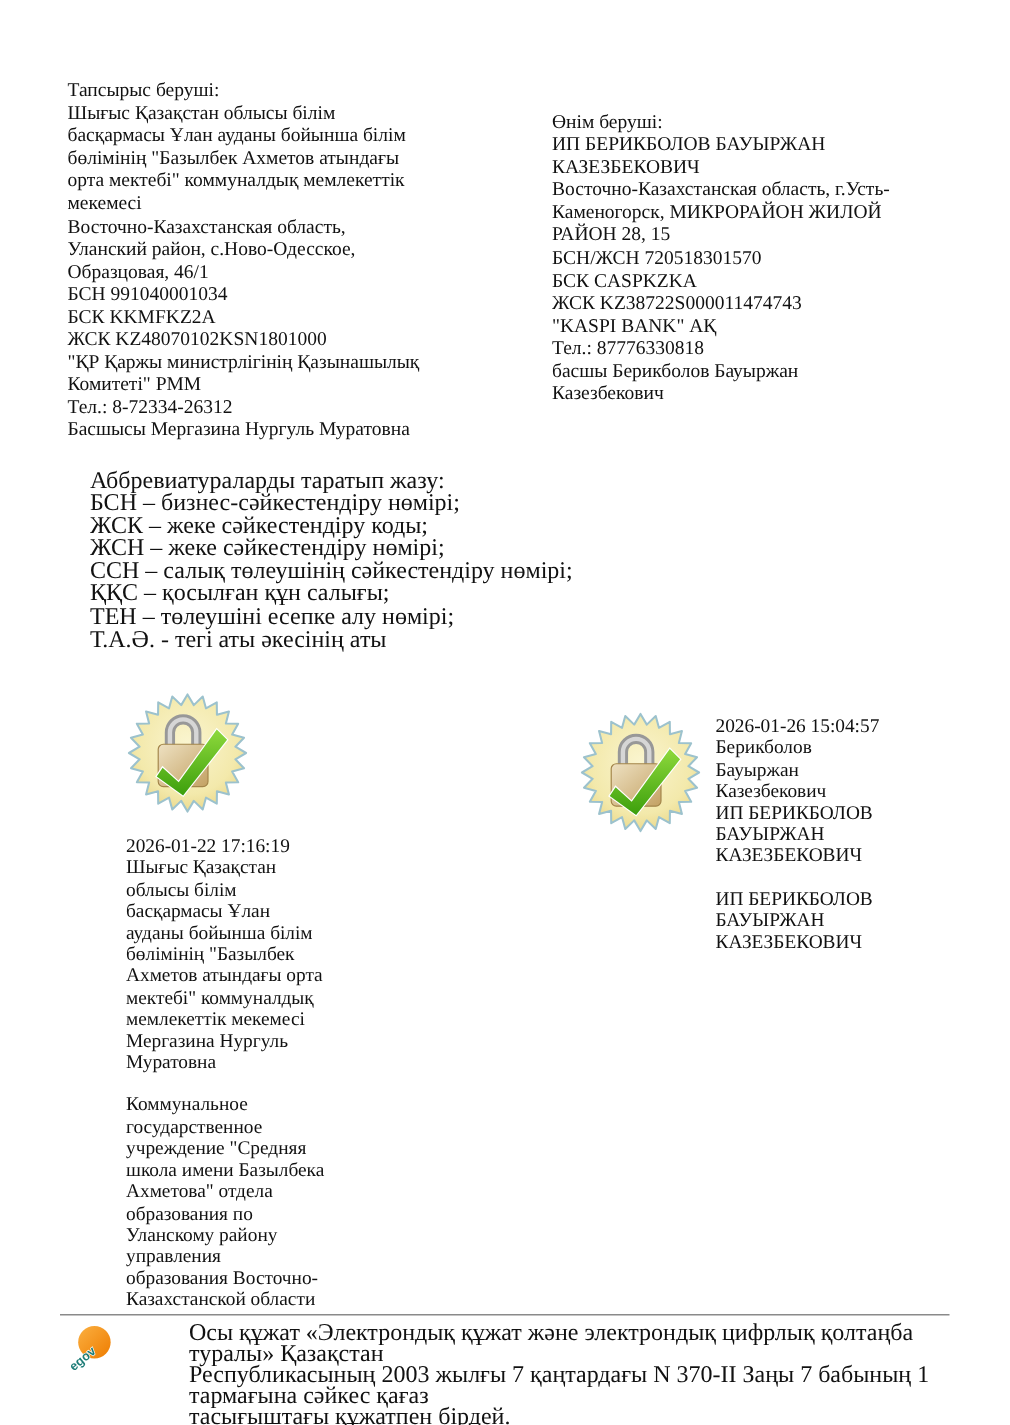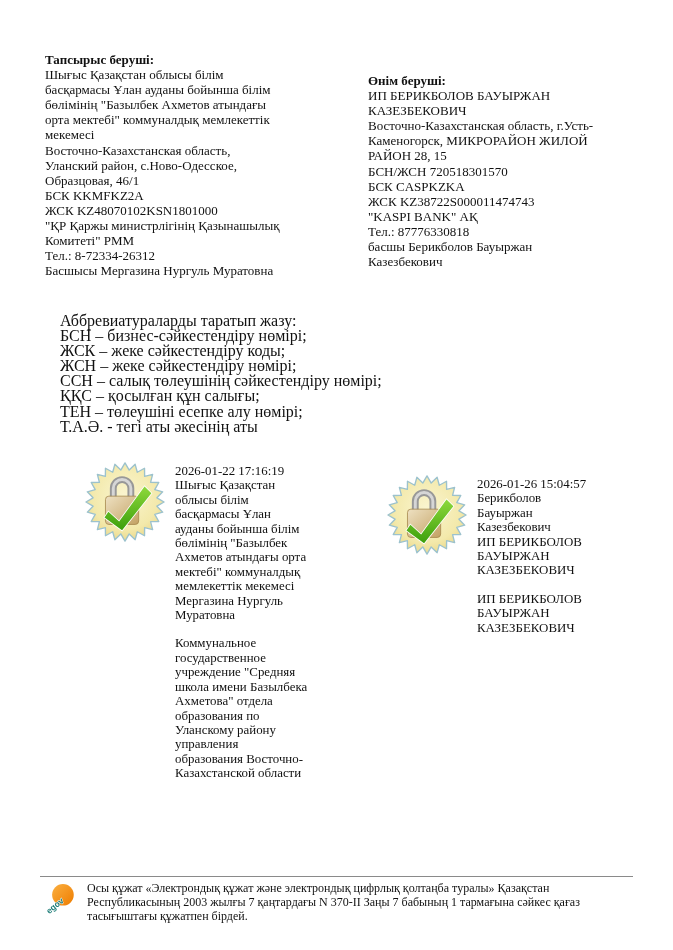--- a/index.html
+++ b/index.html
@@ -6,40 +6,40 @@
   body {
     width:673px; height:950px; background:#ffffff;
     font-family:"Liberation Serif", serif; color:#111111;
   }
   .page { position:relative; width:673px; height:950px; background:#ffffff; overflow:hidden; }
 
   
   .party { position:absolute; font-size:13px; line-height:15.1px; }
   .party-customer { left:45px; top:52px;  width:285px; }
   .party-supplier { left:368px; top:73px; width:285px; }
-  .party-heading { font-weight:bold; }
+  .party-heading { font-weight:normal; }
   .party-line { white-space:pre-line; }
 
   
   .abbrev { position:absolute; left:60px; top:313px; width:345px; font-size:16px; line-height:15.1px; }
 
   
   .signature { position:absolute; top:460px; display:flex; align-items:flex-start; gap:9px; }
-  .signature-left  { left:84px; }
+  .signature-left  { left:84px;flex-direction:column; }
   .signature-right { left:386px;margin-top:13px; }
   .stamp { width:82px; height:84px; flex-shrink:0; }
   .sig-text { padding-top:4px; width:172px; font-size:12.9px; line-height:14.4px; }
   .sig-text > div { white-space:pre-line; }
   .sig-org-ru { margin-top:14px; }
 
   
   .footer-rule { position:absolute; left:40px; top:876px; width:593px; height:0; border-top:1px solid #8a8a8a; }
   .footer { position:absolute; left:46px; top:880px; display:flex; gap:9px; width:580px; align-items:flex-start; }
   .egov { width:32px; height:35px; flex-shrink:0; margin-top:2px; }
-  .footer-text { font-size:12px; line-height:13.9px; white-space:pre-line; padding-top:2px; }
+  .footer-text { font-size:16px; line-height:13.9px; white-space:pre-line; padding-top:2px;margin-left:39px; }
 </style>
 </head>
 <body>
 
 <svg width="0" height="0" style="position:absolute" aria-hidden="true">
   <defs>
     <radialGradient id="sealGrad" cx="50%" cy="42%" r="62%">
       <stop offset="0%" stop-color="#faf5d0"></stop>
       <stop offset="70%" stop-color="#f3e9ab"></stop>
       <stop offset="100%" stop-color="#e9d687"></stop>
@@ -64,20 +64,21 @@
   <section class="party party-customer">
     <div class="party-heading">Тапсырыс беруші:</div>
     <div class="party-line">Шығыс Қазақстан облысы білім
 басқармасы Ұлан ауданы бойынша білім
 бөлімінің "Базылбек Ахметов атындағы
 орта мектебі" коммуналдық мемлекеттік
 мекемесі</div>
     <div class="party-line">Восточно-Казахстанская область,
 Уланский район, с.Ново-Одесское,
 Образцовая, 46/1</div>
+    <div class="party-line">БСН 991040001034</div>
     <div class="party-line">БСК KKMFKZ2A</div>
     <div class="party-line">ЖСК KZ48070102KSN1801000</div>
     <div class="party-line">"ҚР Қаржы министрлігінің Қазынашылық
 Комитеті" РММ</div>
     <div class="party-line">Тел.: 8-72334-26312</div>
     <div class="party-line">Басшысы Мергазина Нургуль Муратовна</div>
   </section>
 
   <section class="party party-supplier">
     <div class="party-heading">Өнім беруші:</div>

